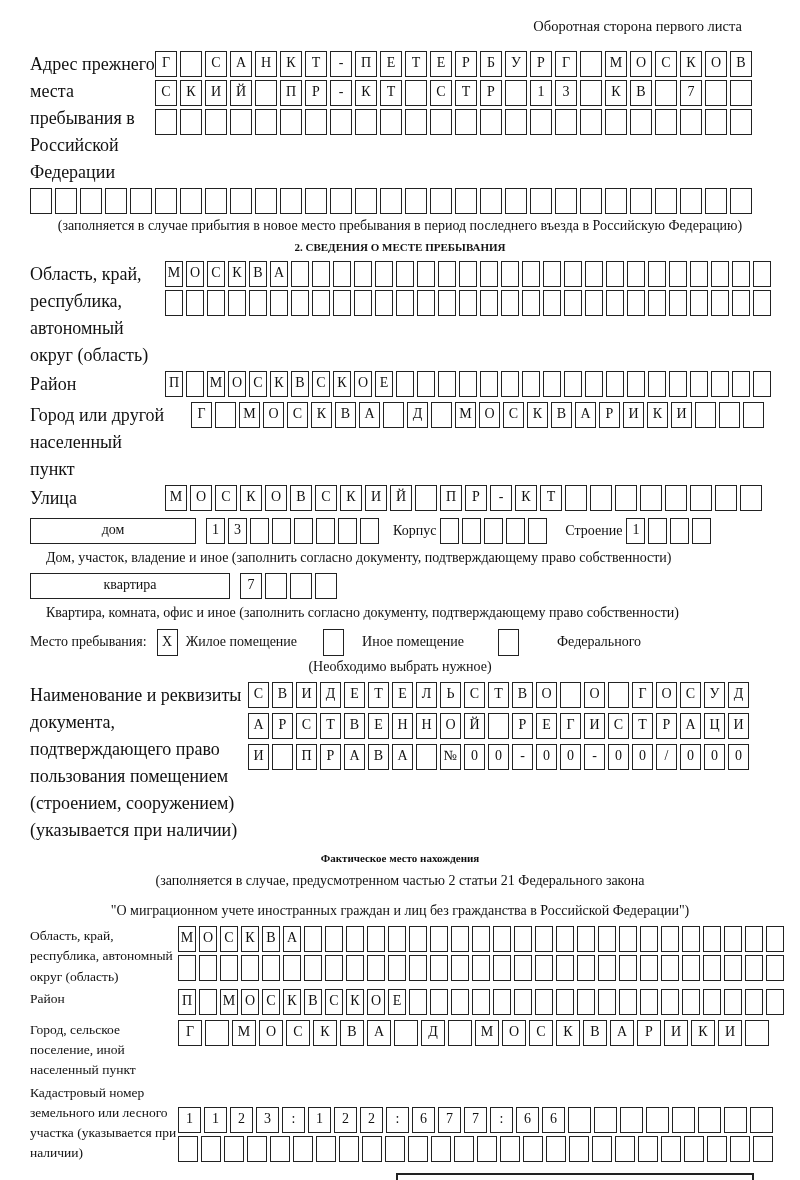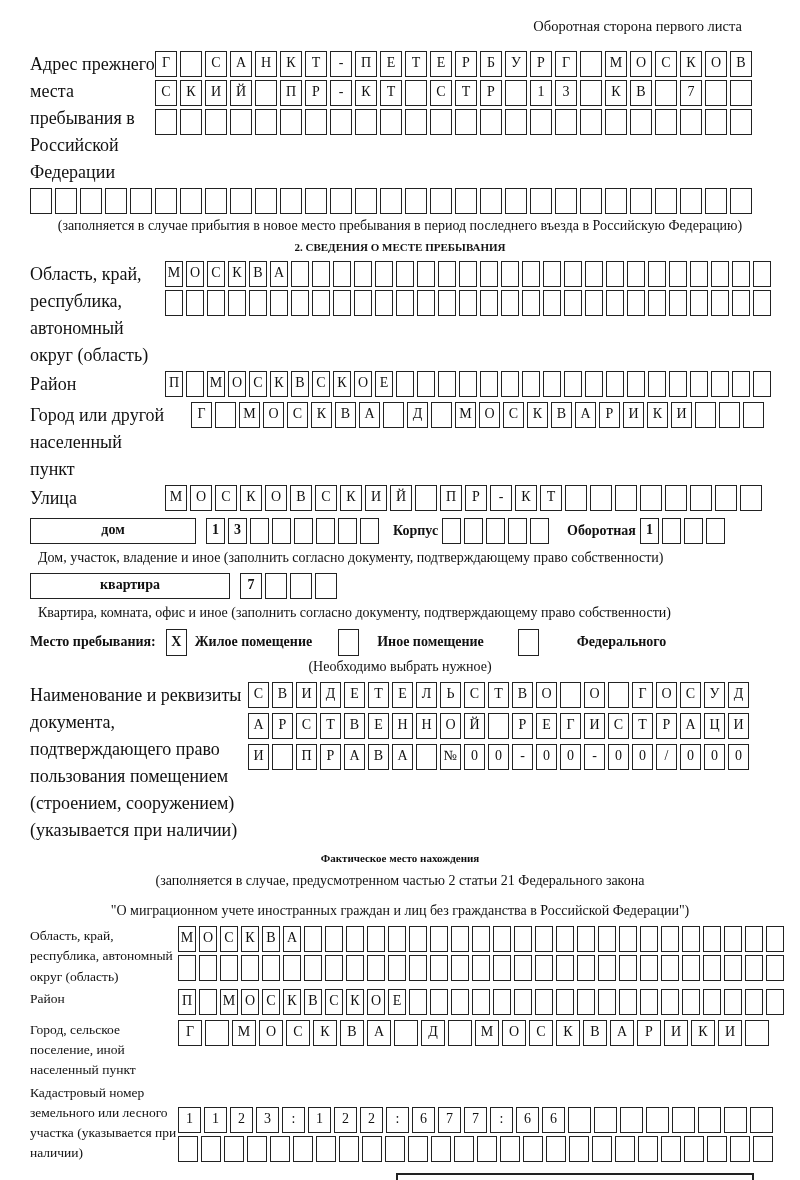--- a/index.html
+++ b/index.html
@@ -17,25 +17,25 @@
   .cell{display:inline-block;box-sizing:border-box;border:1.6px solid #222;height:26px;line-height:22px;text-align:center;font-size:14px;background:#fff;flex-shrink:0;}
   .c25 .cell{width:22px;}
   .c24 .cell{width:21px;}
   .c23 .cell{width:20px;}
   .c21 .cell{width:18px;}
   .c26 .cell{width:23px;}
   .c27 .cell{width:24px;}
   .c22 .cell{width:19px;}
   .indent26{margin-left:26px;}
   .caption{font-size:14px;text-align:center;margin:2px 0 6px 0;line-height:1.3;}
-  .caption.left{text-align:left;margin-left:8px;}
+  .caption.left{text-align:left;margin-left:16px;}
   .sec-title{font-size:11px;font-weight:bold;text-align:center;margin:6px 0 8px 0;}
   .labelbox{box-sizing:border-box;border:1.6px solid #222;height:26px;line-height:22px;text-align:center;font-size:14px;flex-shrink:0;}
   .inline-lab{font-size:14px;line-height:26px;white-space:nowrap;}
-  .domrow,.kvrow,.mestorow{display:flex;align-items:flex-start;gap:4px;margin:4px 0 2px 0;font-weight:bold;}
+  .domrow,.kvrow,.mestorow{display:flex;align-items:flex-start;gap:4px;margin:4px 0 2px 0;}
   .chk{box-sizing:border-box;border:1.6px solid #222;width:21px;height:27px;line-height:23px;text-align:center;font-size:14px;flex-shrink:0;}
   .stamp-wrap{width:480px;margin-left:305px;margin-top:8px;}
   .stamp-box{box-sizing:border-box;border:2px solid #222;width:358px;height:175px;margin:0 auto;}
   .stamp-caption{font-size:13.5px;text-align:center;line-height:1.32;margin-top:4px;}
 </style>
 </head>
 <body>
 
 <div class="page">
 
@@ -335,21 +335,21 @@
         <span class="cell"></span>
       </div>
     <div class="inline-lab" style="margin-left:10px;">Корпус</div>
     <div class="boxrow c22">
         <span class="cell"></span>
         <span class="cell"></span>
         <span class="cell"></span>
         <span class="cell"></span>
         <span class="cell"></span>
       </div>
-    <div class="inline-lab" style="margin-left:14px;">Оборотная</div>
+    <div class="inline-lab" style="margin-left:14px;">Строение</div>
     <div class="boxrow c22">
         <span class="cell">1</span>
         <span class="cell"></span>
         <span class="cell"></span>
         <span class="cell"></span>
       </div>
   </div>
   <div class="caption left">Дом, участок, владение и иное (заполнить согласно документу, подтверждающему право собственности)</div>
 
   <div class="kvrow">

